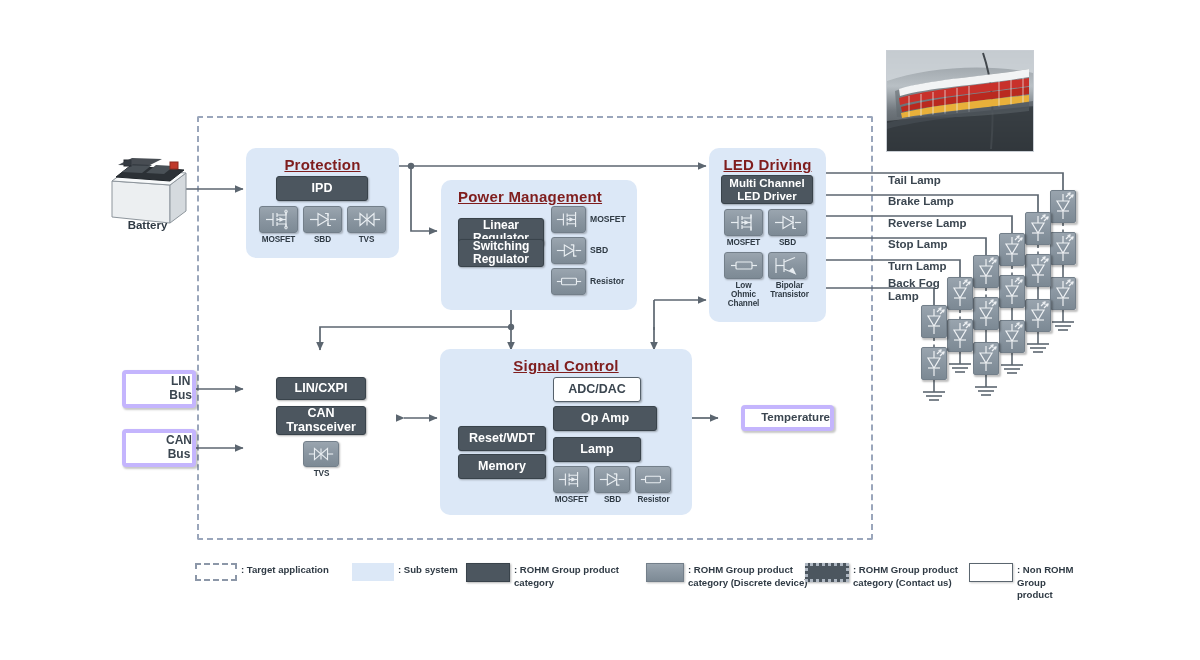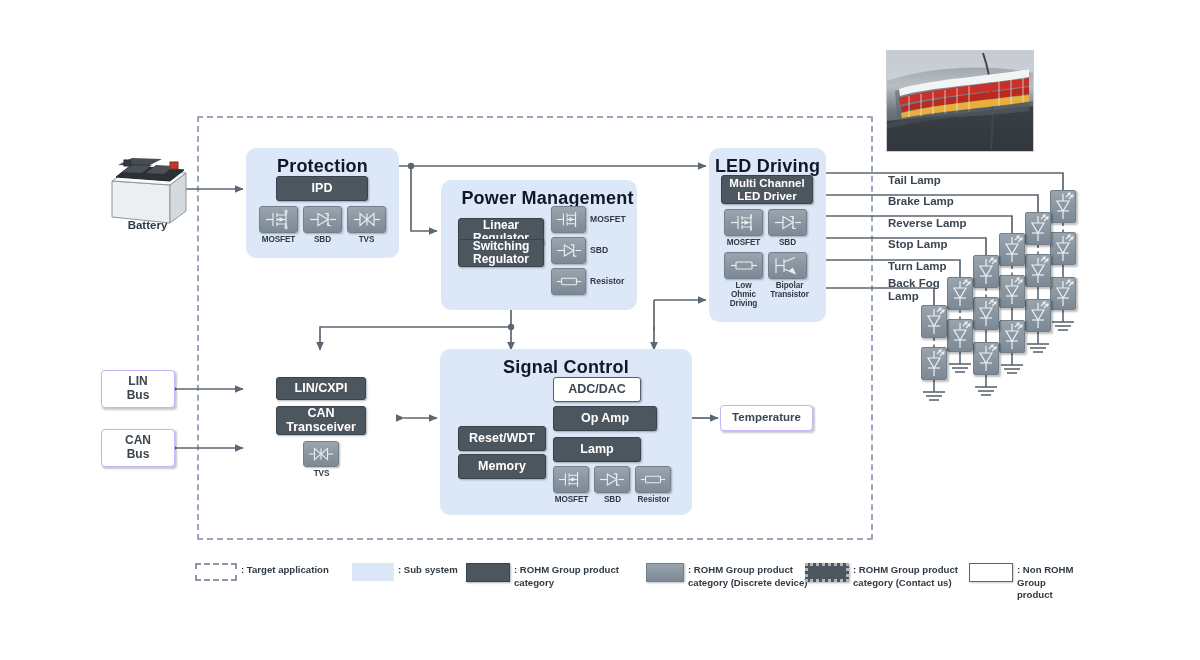--- a/index.html
+++ b/index.html
@@ -12,21 +12,21 @@
     position:absolute;left:197px;top:116px;width:676px;height:424px;
     border:2px dashed #9aa6bb;border-radius:2px;box-sizing:border-box;
   }
 
   
   .subsys{
     position:absolute;background:#dce8f7;border-radius:10px;box-sizing:border-box;
   }
   .subsys-title{
     position:absolute;left:0;right:0;top:8px;text-align:center;
-    font-size:18px;font-weight:bold;color:#0f172a;letter-spacing:.2px;
+    font-size:15px;font-weight:bold;color:#7f1d1d;letter-spacing:.2px;text-decoration:underline;
   }
 
   
   .prod{
     position:absolute;background:#4c565f;border:1px solid #39434b;border-radius:3px;
     color:#ffffff;font-size:12.5px;font-weight:bold;text-align:center;
     display:flex;align-items:center;justify-content:center;line-height:1.08;
     box-shadow:1px 1px 2px rgba(0,0,0,.30);box-sizing:border-box;
   }
   .prod.white{
@@ -43,24 +43,24 @@
   .disc-label{
     position:absolute;text-align:center;font-size:8.2px;font-weight:bold;color:#2f3a44;
     line-height:1.1;letter-spacing:-0.1px;
   }
   .side-label{
     position:absolute;font-size:8.6px;font-weight:bold;color:#2f3a44;line-height:1.1;
   }
 
   
   .plain{
-    position:absolute;background:#ffffff;border:1px solid #c4b5fd;border-radius:4px;
-    display:flex;align-items:center;justify-content:center;text-align:center;
+    position:absolute;background:#ffffff;border:4px solid #c4b5fd;border-radius:4px;
+    display:flex;align-items:center;justify-content:flex-end;text-align:center;
     font-size:12px;font-weight:bold;color:#3b4650;line-height:1.15;
-    box-shadow:1.5px 1.5px 2px rgba(0,0,0,.22);box-sizing:border-box;
+    box-shadow:1.5px 1.5px 2px rgba(0,0,0,.22);box-sizing:border-box;margin-left:21px;
   }
 
   
   .wire-layer{position:absolute;left:0;top:0;width:1200px;height:660px;pointer-events:none;}
 
   
   .lamp-label{
     position:absolute;font-size:11.5px;font-weight:bold;color:#3b4650;line-height:1.12;
     white-space:pre-line;
     margin-top:13px;
@@ -231,21 +231,21 @@
           <path d="M22,10.5 L28,10.5"></path>
         <path d="M8,4.5 L8,16.5 L15,10.5 Z"></path>
         <path d="M22,4.5 L22,16.5 L15,10.5 Z"></path>
         <path d="M15,4.5 L15,16.5"></path>
       </g>
     </svg>
   </div>
   <div class="disc-label" style="left: 343px; top: 235px; width: 47px; white-space: pre-line;">TVS</div>
 
   <div class="subsys" style="left:441px;top:180px;width:196px;height:130px;">
-    <div class="subsys-title" style="text-align:center;left:17px;top:8px;">Power Management</div>
+    <div class="subsys-title" style="text-align:left;left:17px;top:8px;">Power Management</div>
   </div>
   <div class="prod" style="left:458px;top:218px;width:86px;height:28px;font-size:12px;">
     <span style="white-space:pre-line">Linear
 Regulator</span>
   </div>
   <div class="prod" style="left:458px;top:239px;width:86px;height:28px;font-size:12px;">
     <span style="white-space:pre-line">Switching
 Regulator</span>
   </div>
 
@@ -336,21 +336,21 @@
     <svg width="30" height="21" viewBox="0 0 30 21">
       <g stroke="#e8edf1" stroke-width="1.2" fill="none">
         <path d="M2,10.5 L7,10.5"></path>
           <path d="M23,10.5 L28,10.5"></path>
         <rect x="7" y="7" width="16" height="7" rx="1"></rect>
       </g>
     </svg>
   </div>
   <div class="disc-label" style="left: 718px; top: 281px; width: 51px; white-space: pre-line;" style2="white-space:pre-line">Low
 Ohmic
-Driving</div>
+Channel</div>
 
   <div class="disc" style="left:768px;top:252px;width:39px;height:27px;">
     <svg width="30" height="21" viewBox="0 0 30 21">
       <g stroke="#e8edf1" stroke-width="1.2" fill="none">
         <path d="M3,3 L3,18"></path>
         <path d="M3,10.5 L11,10.5"></path>
         <path d="M11,4 L11,17"></path>
         <path d="M11,7 L22,2.5"></path>
           <path d="M11,14 L22,18.5"></path>
         <path d="M17,15.4 L22,18.5 L19.6,13.4 Z" fill="#e8edf1"></path>

